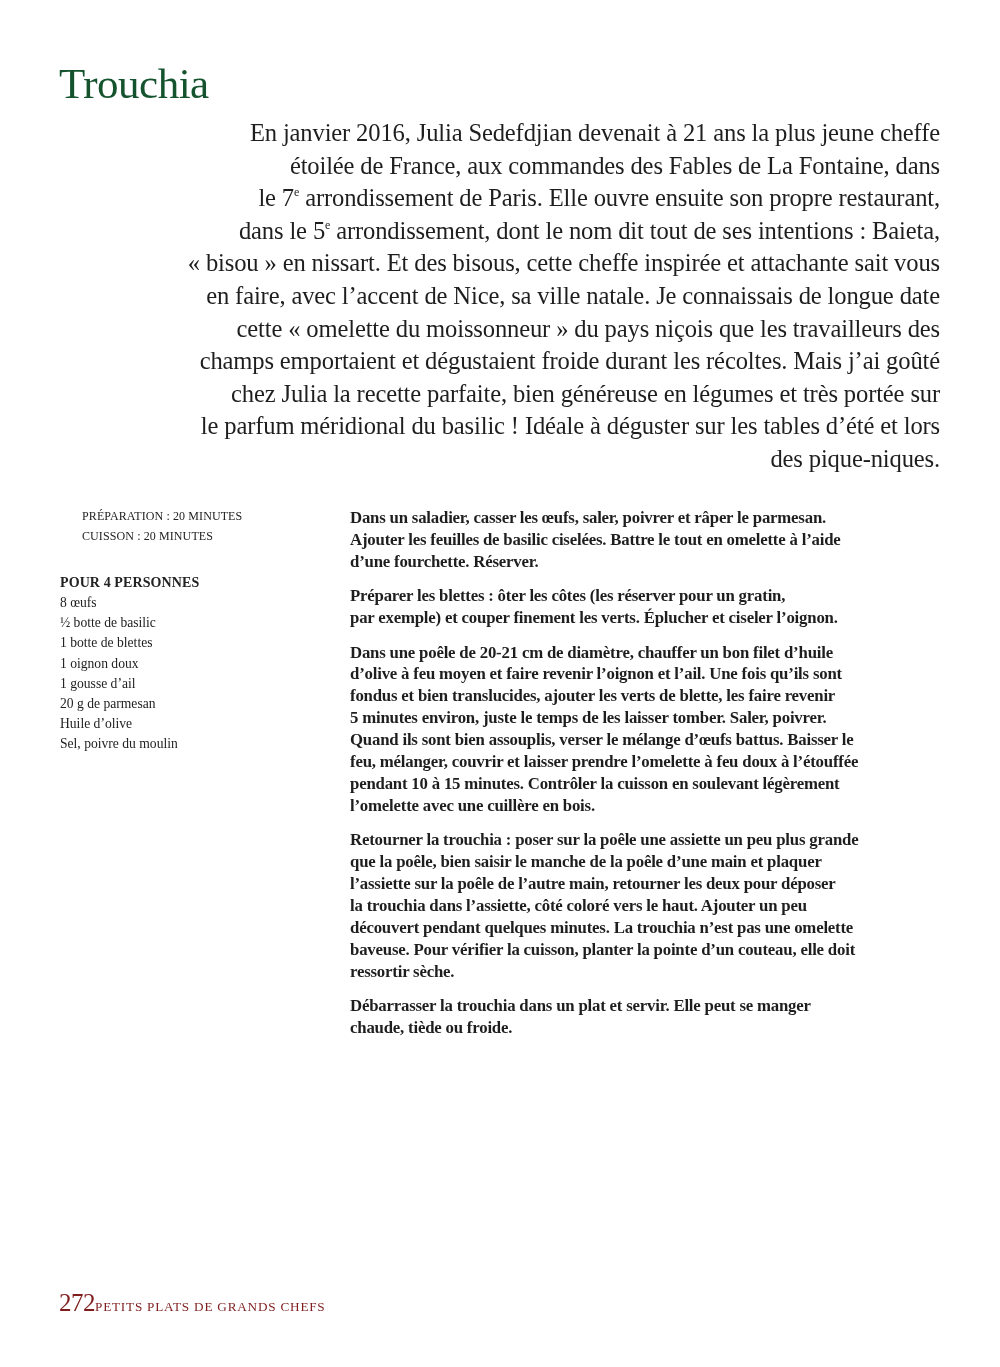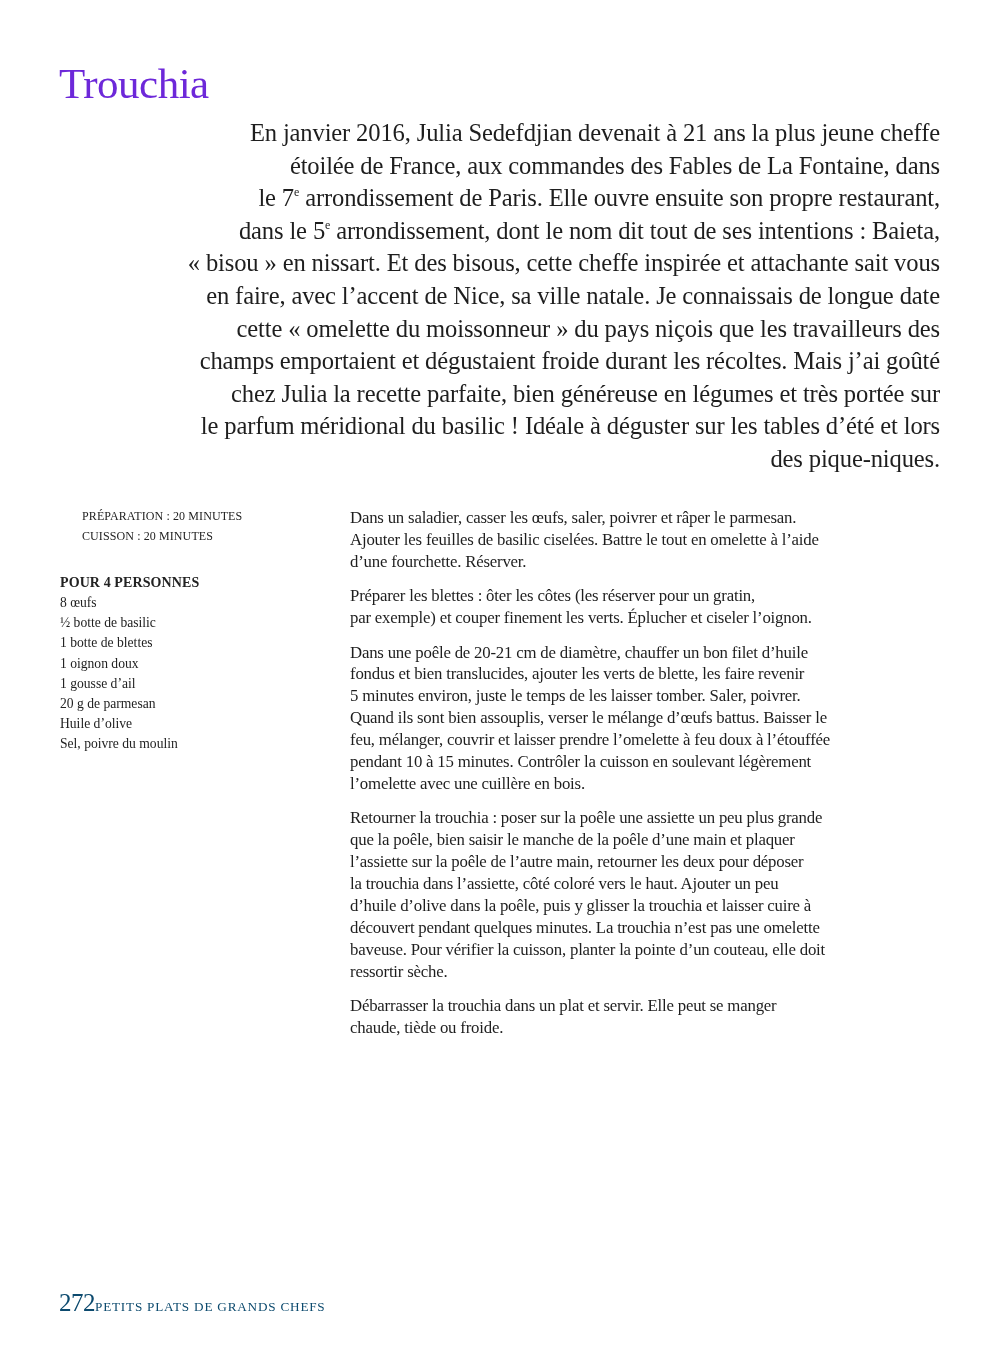--- a/index.html
+++ b/index.html
@@ -2,21 +2,21 @@
 <html><head>
   <meta charset="utf-8">
   <style>
     html, body { margin: 0; padding: 0; background: #ffffff; }
     body { width: 1000px; height: 1367px; position: relative; overflow: hidden; color: #1c1c1c; }
 
     .title {
       position: absolute; left: 59px; top: 58px;
       font-family: "Liberation Serif", serif;
       font-size: 43px; line-height: 52px; font-weight: normal;
-      letter-spacing: -0.5px; color: #6d28d9; margin: 0;
+      letter-spacing: -0.5px; color: #14532d; margin: 0;
     }
     .intro {
       position: absolute; left: 60px; top: 117px; width: 880px;
       font-family: "Liberation Serif", serif;
       font-size: 24.6px; line-height: 32.6px; color: #1e1e1e;
       letter-spacing: -0.15px;
     }
     .intro .line { display: block; white-space: nowrap; text-align: right; }
     .intro sup { font-size: 12px; vertical-align: 10px; line-height: 0; }
 
@@ -26,26 +26,26 @@
     }
     .side .meta { font-size: 12px; line-height: 19.5px; letter-spacing: 0.1px; margin-left: 22px; }
     .side .serves { font-size: 14px; font-weight: bold; line-height: 20px; margin-top: 27px; letter-spacing: 0.1px; }
     .side .ing { font-size: 13.6px; line-height: 20.2px; }
 
     .steps {
       position: absolute; left: 350px; top: 507px; width: 580px;
       font-family: "Liberation Serif", serif;
       font-size: 16.8px; line-height: 21.9px; color: #1e1e1e; letter-spacing: -0.2px;
     }
-    .steps .para { margin: 0 0 12.5px 0; }
+    .steps .para { margin: 0 0 12.5px 0; font-weight: bold; }
     .steps .line { display: block; white-space: nowrap; }
 
     .footer {
       position: absolute; left: 59px; top: 1289px;
-      font-family: "Liberation Serif", serif; color: #0c4a6e;
+      font-family: "Liberation Serif", serif; color: #7f1d1d;
       display: flex; align-items: baseline;
     }
     .footer .pagenum { font-size: 25px; letter-spacing: -0.5px; }
     .footer .booktitle { font-size: 13.2px; letter-spacing: 0.8px; }
   </style>
 </head>
 <body>
 
 <h1 class="title">Trouchia</h1>
 
@@ -84,33 +84,33 @@
       <span class="line">Dans un saladier, casser les œufs, saler, poivrer et râper le parmesan.</span>
       <span class="line">Ajouter les feuilles de basilic ciselées. Battre le tout en omelette à l’aide</span>
       <span class="line">d’une fourchette. Réserver.</span>
     </div>
     <div class="para">
       <span class="line">Préparer les blettes : ôter les côtes (les réserver pour un gratin,</span>
       <span class="line">par exemple) et couper finement les verts. Éplucher et ciseler l’oignon.</span>
     </div>
     <div class="para">
       <span class="line">Dans une poêle de 20-21 cm de diamètre, chauffer un bon filet d’huile</span>
+      <span class="line">d’olive à feu moyen et faire revenir l’oignon et l’ail. Une fois qu’ils sont</span>
       <span class="line">fondus et bien translucides, ajouter les verts de blette, les faire revenir</span>
       <span class="line">5 minutes environ, juste le temps de les laisser tomber. Saler, poivrer.</span>
       <span class="line">Quand ils sont bien assouplis, verser le mélange d’œufs battus. Baisser le</span>
       <span class="line">feu, mélanger, couvrir et laisser prendre l’omelette à feu doux à l’étouffée</span>
       <span class="line">pendant 10 à 15 minutes. Contrôler la cuisson en soulevant légèrement</span>
       <span class="line">l’omelette avec une cuillère en bois.</span>
     </div>
     <div class="para">
       <span class="line">Retourner la trouchia : poser sur la poêle une assiette un peu plus grande</span>
       <span class="line">que la poêle, bien saisir le manche de la poêle d’une main et plaquer</span>
       <span class="line">l’assiette sur la poêle de l’autre main, retourner les deux pour déposer</span>
       <span class="line">la trouchia dans l’assiette, côté coloré vers le haut. Ajouter un peu</span>
-      <span class="line">d’huile d’olive dans la poêle, puis y glisser la trouchia et laisser cuire à</span>
       <span class="line">découvert pendant quelques minutes. La trouchia n’est pas une omelette</span>
       <span class="line">baveuse. Pour vérifier la cuisson, planter la pointe d’un couteau, elle doit</span>
       <span class="line">ressortir sèche.</span>
     </div>
     <div class="para">
       <span class="line">Débarrasser la trouchia dans un plat et servir. Elle peut se manger</span>
       <span class="line">chaude, tiède ou froide.</span>
     </div>
   </div>
 

